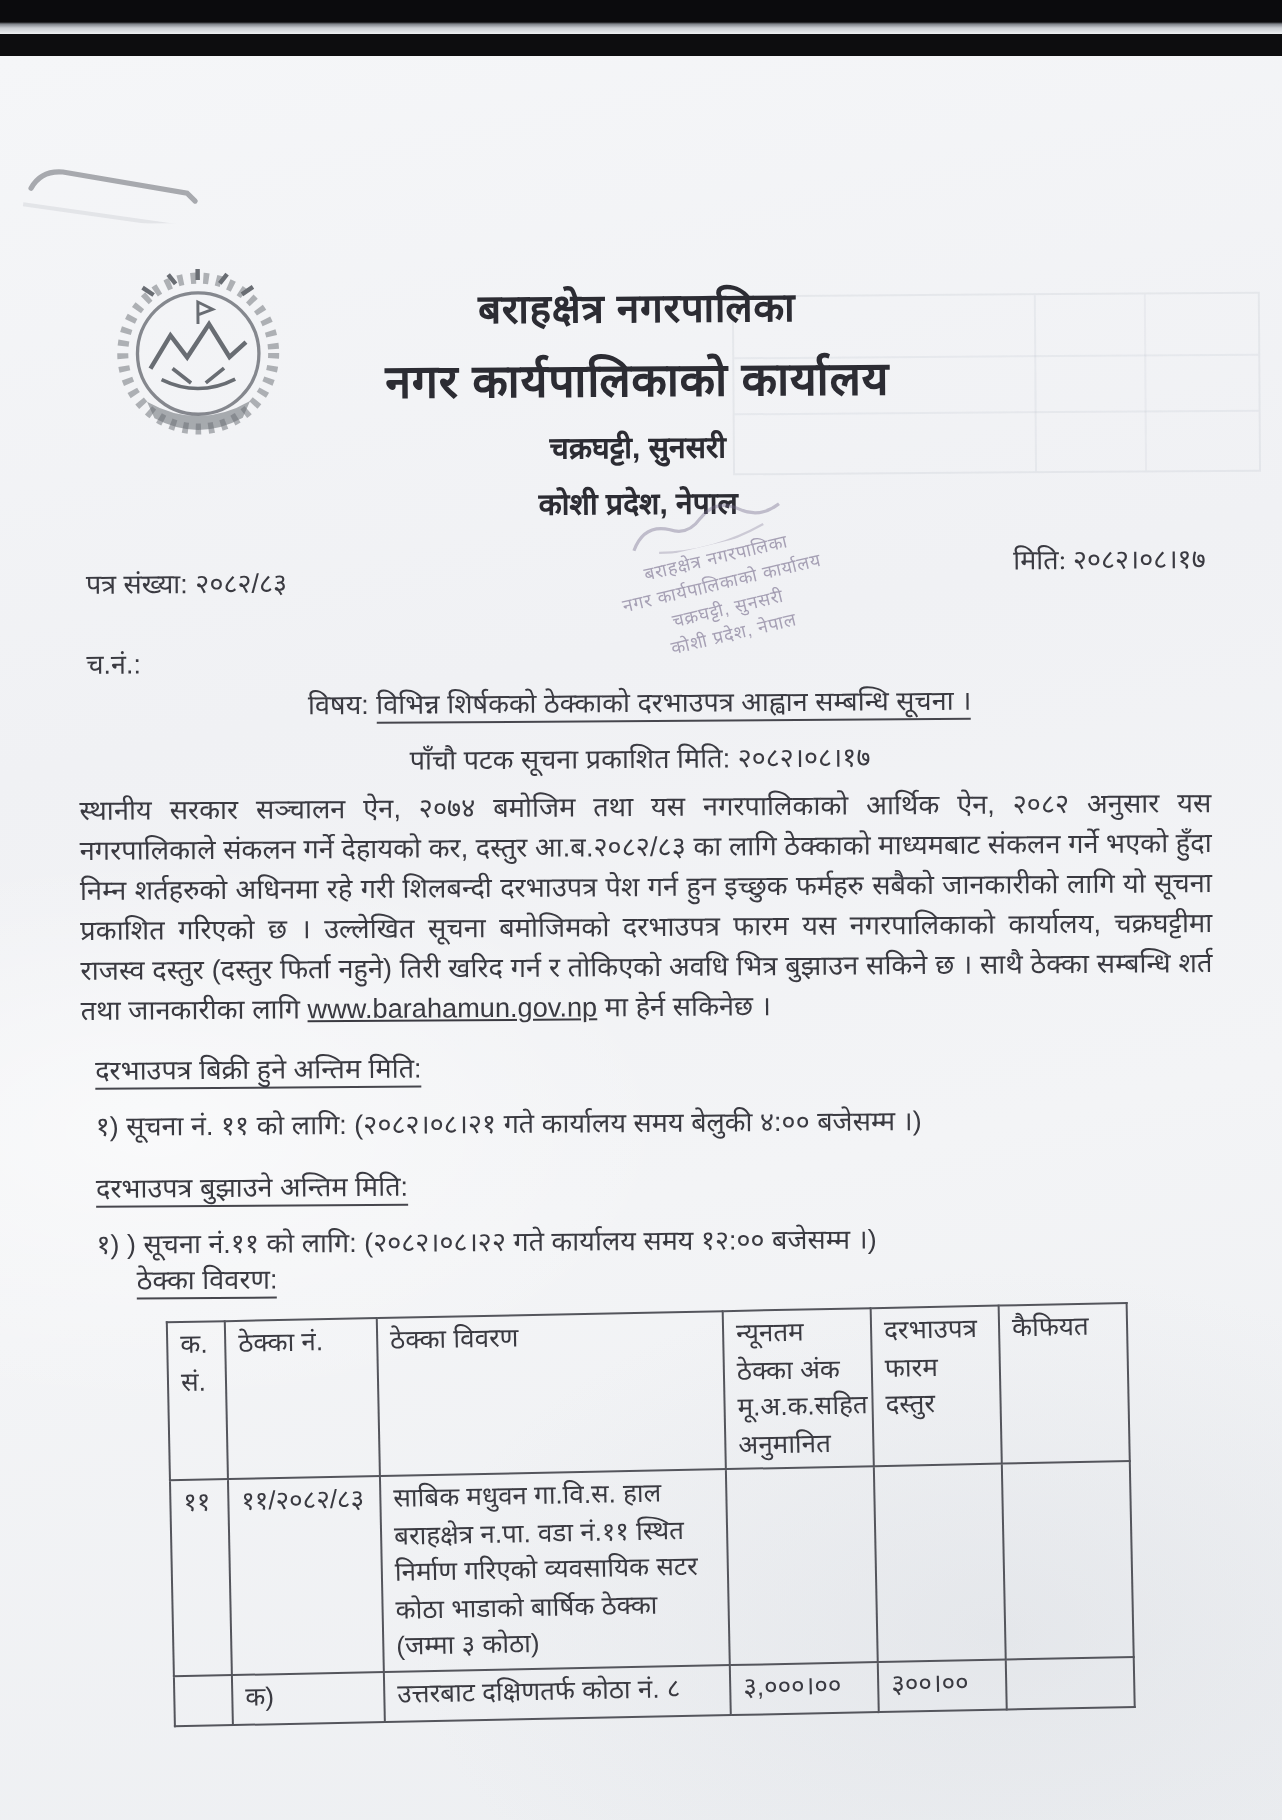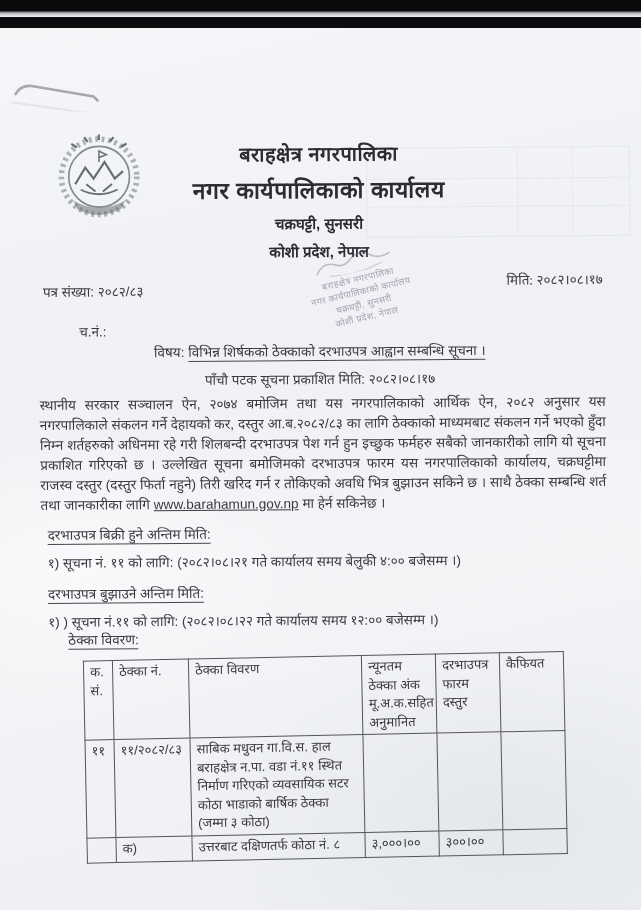--- a/index.html
+++ b/index.html
@@ -40,21 +40,21 @@
   .hdr-prov{top:213px;font-size:15px;font-weight:bold;}
   .stamp{
     position:absolute;left:286px;top:222px;width:150px;text-align:center;
     transform:rotate(-13deg);color:rgba(112,102,134,.58);
     font-size:9px;line-height:13px;letter-spacing:.4px;
   }
   .stamp svg{display:block;margin:0 auto 1px auto;opacity:.7;}
   .meta-line{position:absolute;font-size:13.5px;}
   .letter-no{left:44px;top:253px;text-align:center;}
   .date-line{right:37px;top:244px;font-family:Liberation Serif, serif;}
-  .ch-no{left:44px;top:293px;margin-left:36px;}
+  .ch-no{left:44px;top:293px;}
   .subject{position:absolute;left:0;top:314px;width:641px;text-align:center;font-size:13.5px;font-weight:500;}
   .publish{position:absolute;left:0;top:342px;width:641px;text-align:center;font-size:13.5px;}
   .u{border-bottom:1.2px solid #46464d;padding-bottom:1px;}
   .body-para{
     position:absolute;left:40px;top:366px;width:566px;
     font-size:13.6px;line-height:19.9px;text-align:justify;margin:0;
   }
   .link{color:#3a3a41;text-decoration:underline;}
   .sec{position:absolute;left:47px;font-size:13.5px;}
   .sec-h1{top:496px;}

